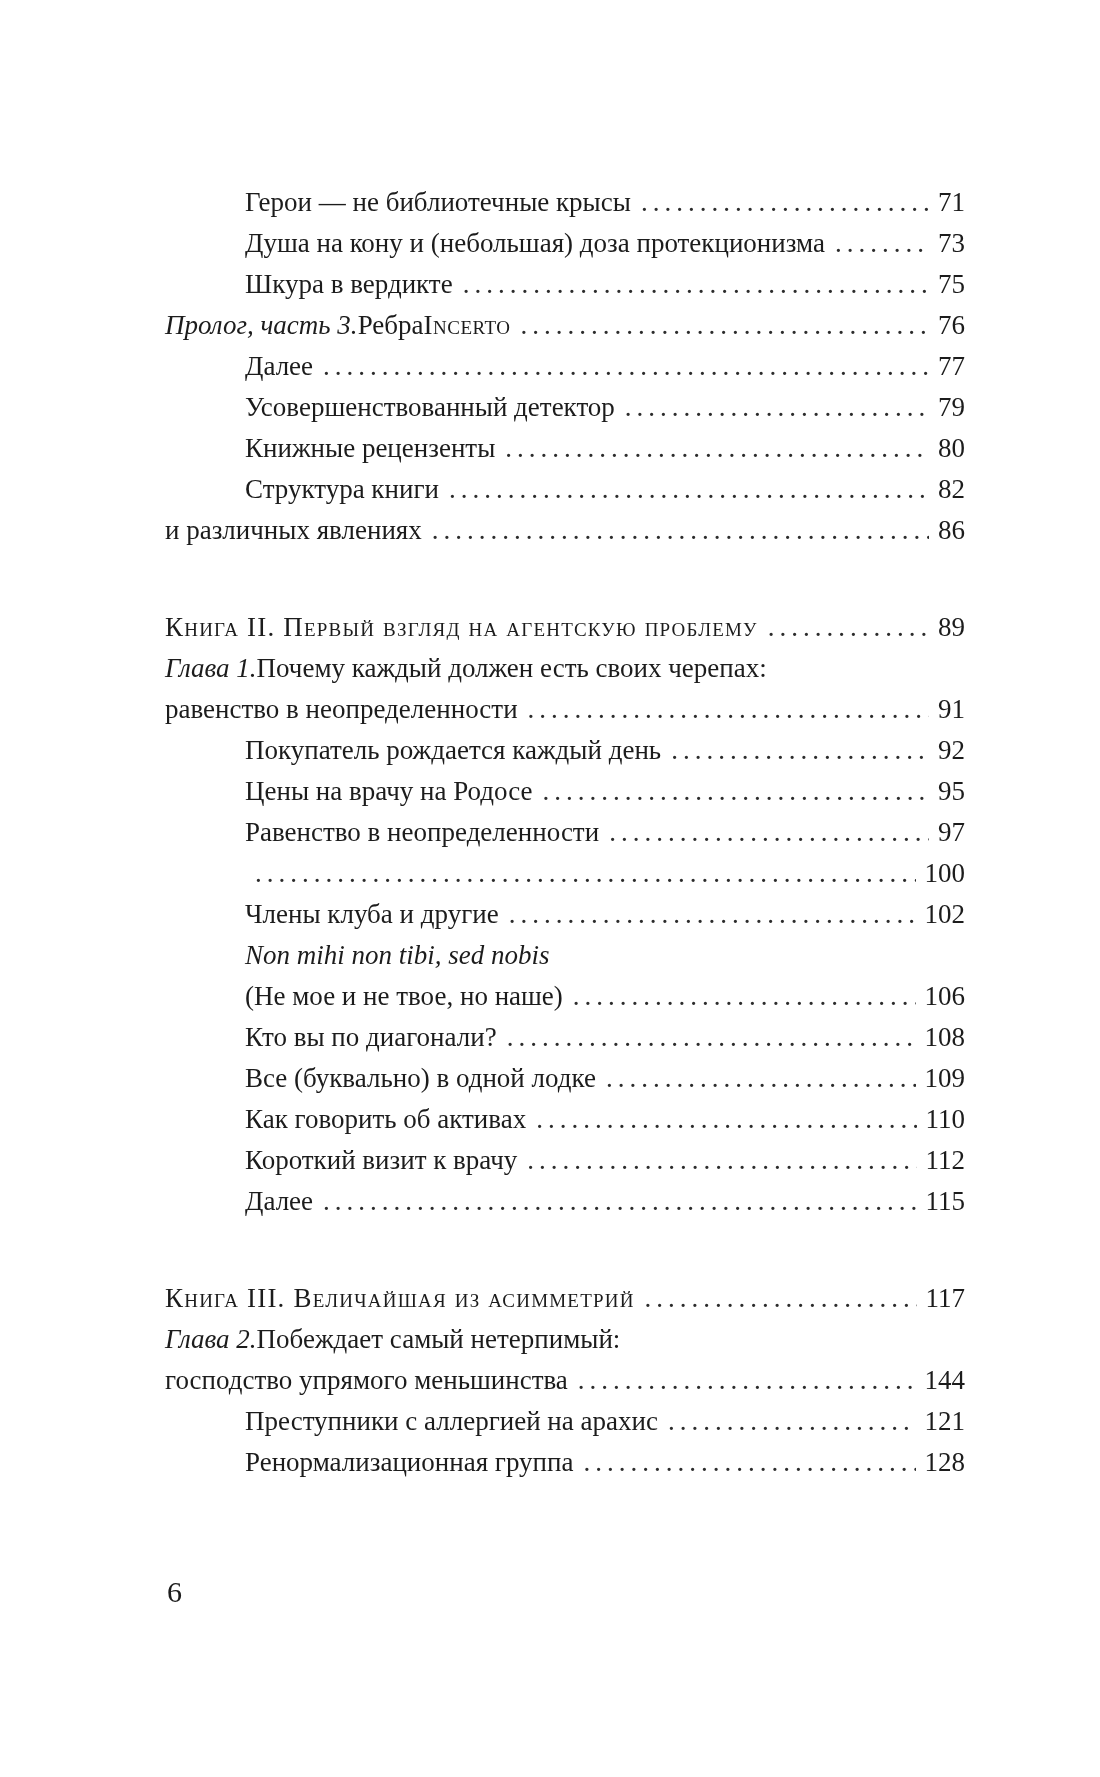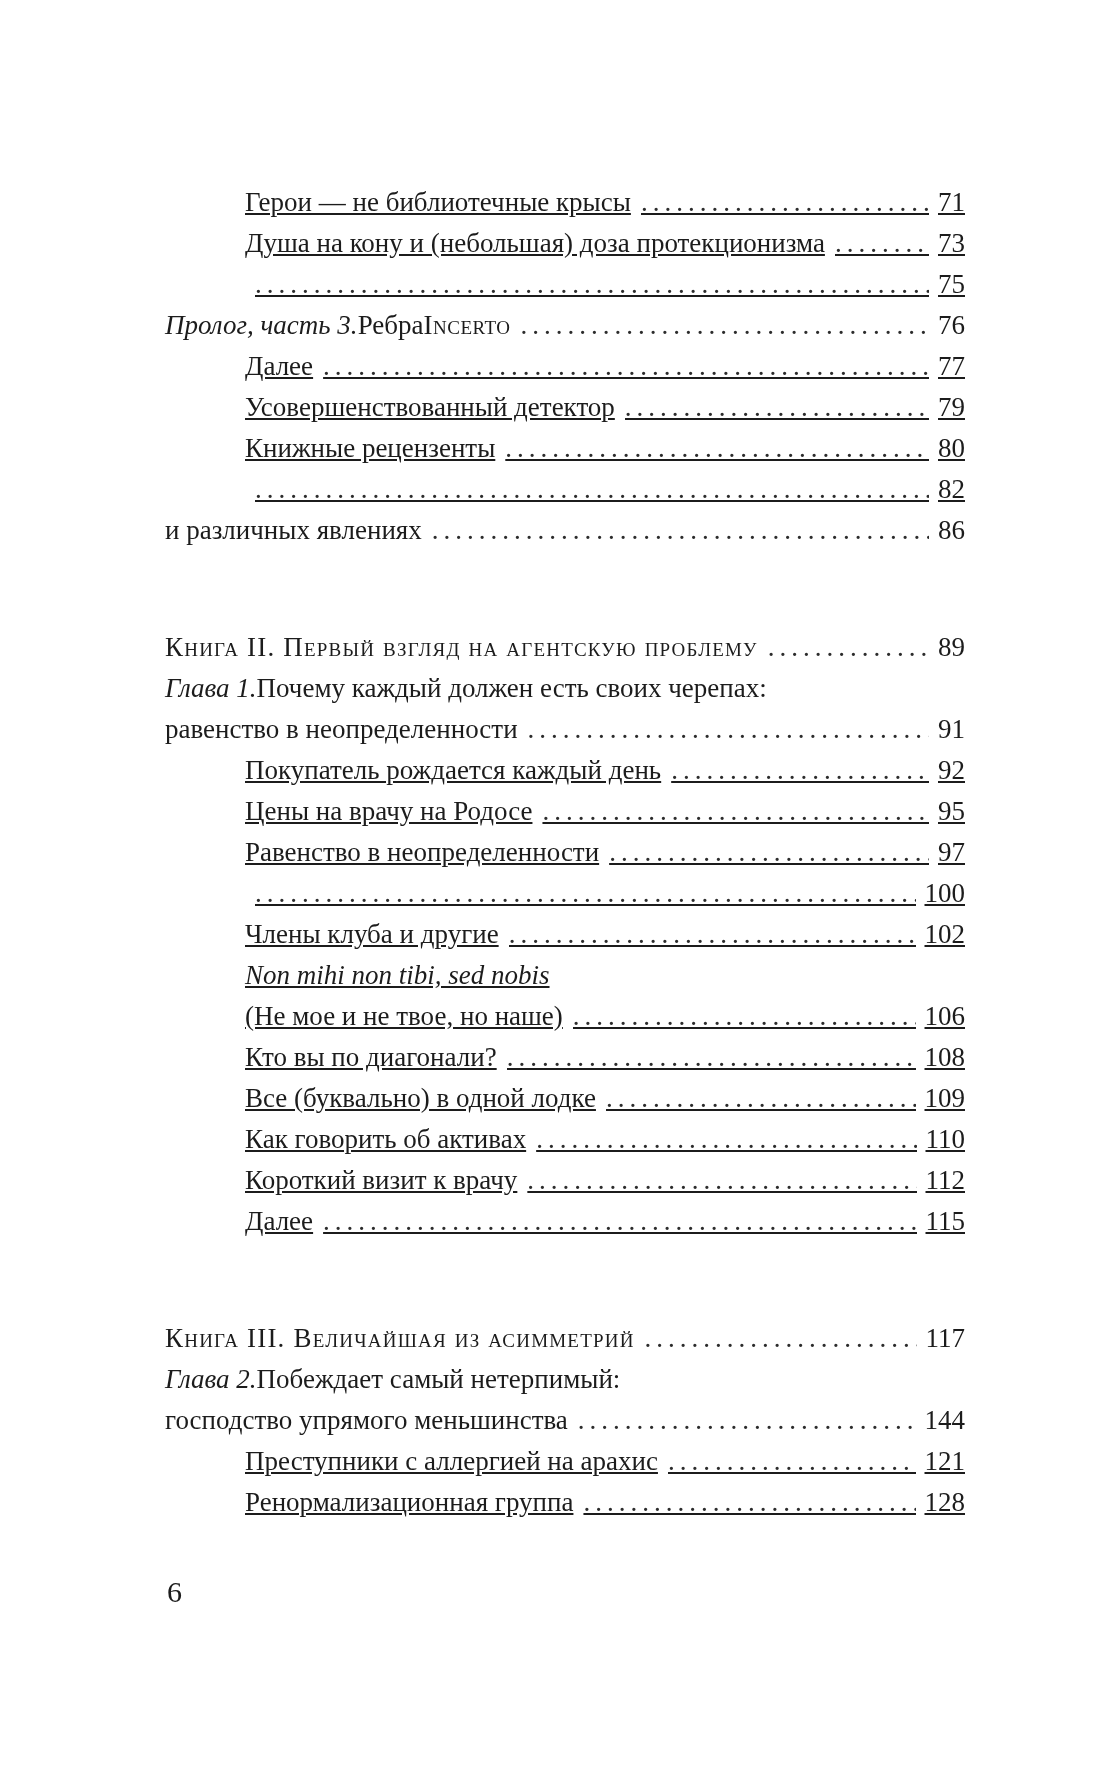--- a/index.html
+++ b/index.html
@@ -25,24 +25,23 @@
   }
   .row {
     display: flex;
     align-items: baseline;
     height: 41px;
     line-height: 41px;
     white-space: nowrap;
   }
   .row.indent {
     padding-left: 80px;
-    text-decoration: underline;
   }
   .row.gap {
-    margin-top: 76px;
+    margin-top: 56px;
   }
   .seg.i  { font-style: italic; }
   .seg.sc { font-variant: small-caps; letter-spacing: 1.2px; }
   .seg.isc{ font-variant: small-caps; letter-spacing: 0.5px; }
   .leader {
     flex: 1 1 auto;
     min-width: 0;
     overflow: hidden;
     margin: 0 9px 0 10px;
     text-align: right;
@@ -71,20 +70,21 @@
         <span class="seg ">Герои — не библиотечные крысы</span>
         <span class="leader">................................................................................................................................................................</span>
         <span class="page-num">71</span>
       </div>
       <div class="row indent">
         <span class="seg ">Душа на кону и (небольшая) доза протекционизма</span>
         <span class="leader">................................................................................................................................................................</span>
         <span class="page-num">73</span>
       </div>
       <div class="row indent">
+        <span class="seg ">Шкура в вердикте</span>
         <span class="leader">................................................................................................................................................................</span>
         <span class="page-num">75</span>
       </div>
       <div class="row">
         <span class="seg i">Пролог, часть 3.</span>
         <span class="seg "> Ребра </span>
         <span class="seg isc">Incerto</span>
         <span class="leader">................................................................................................................................................................</span>
         <span class="page-num">76</span>
       </div>
@@ -97,20 +97,21 @@
         <span class="seg ">Усовершенствованный детектор</span>
         <span class="leader">................................................................................................................................................................</span>
         <span class="page-num">79</span>
       </div>
       <div class="row indent">
         <span class="seg ">Книжные рецензенты</span>
         <span class="leader">................................................................................................................................................................</span>
         <span class="page-num">80</span>
       </div>
       <div class="row indent">
+        <span class="seg ">Структура книги</span>
         <span class="leader">................................................................................................................................................................</span>
         <span class="page-num">82</span>
       </div>
       <div class="row">
         <span class="seg ">и различных явлениях</span>
         <span class="leader">................................................................................................................................................................</span>
         <span class="page-num">86</span>
       </div>
       <div class="row gap">
         <span class="seg sc">Книга II. Первый взгляд на агентскую проблему</span>

